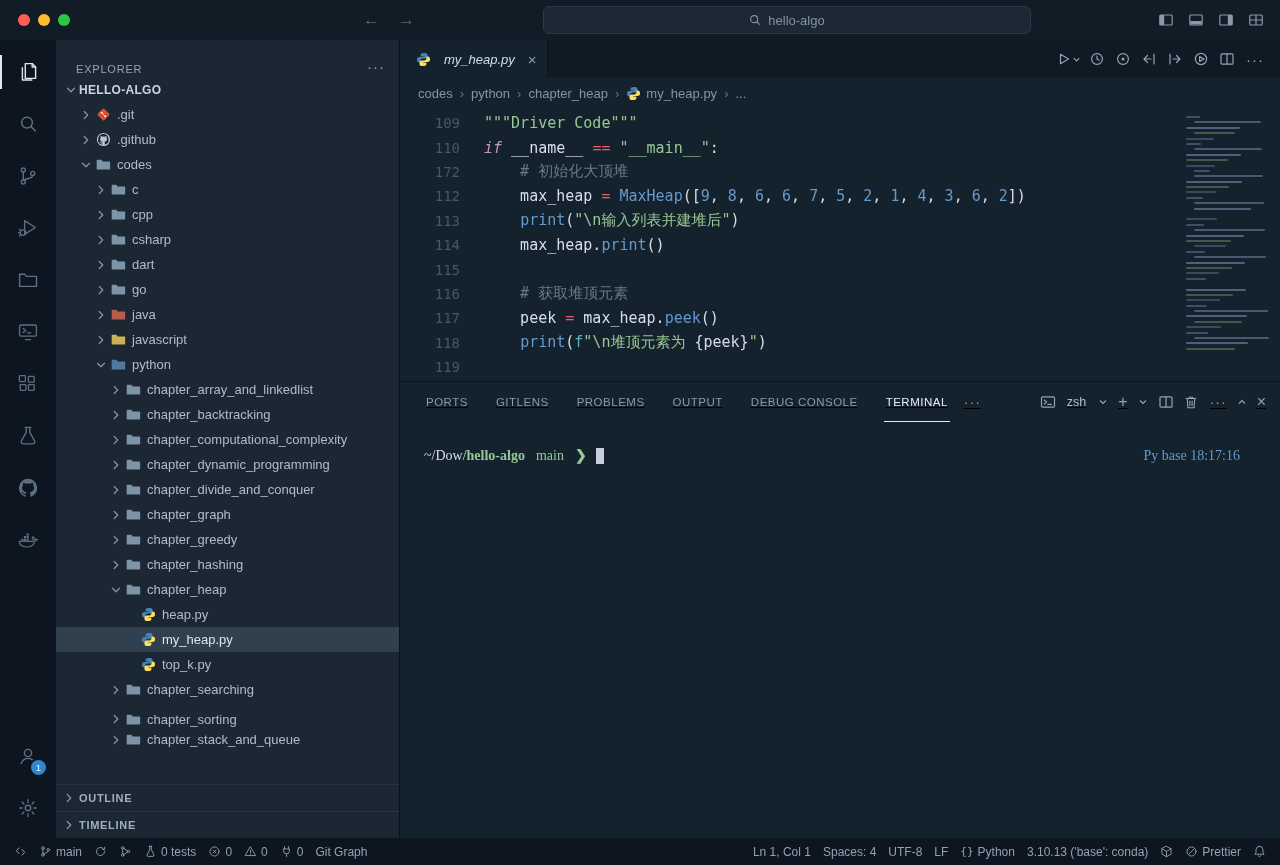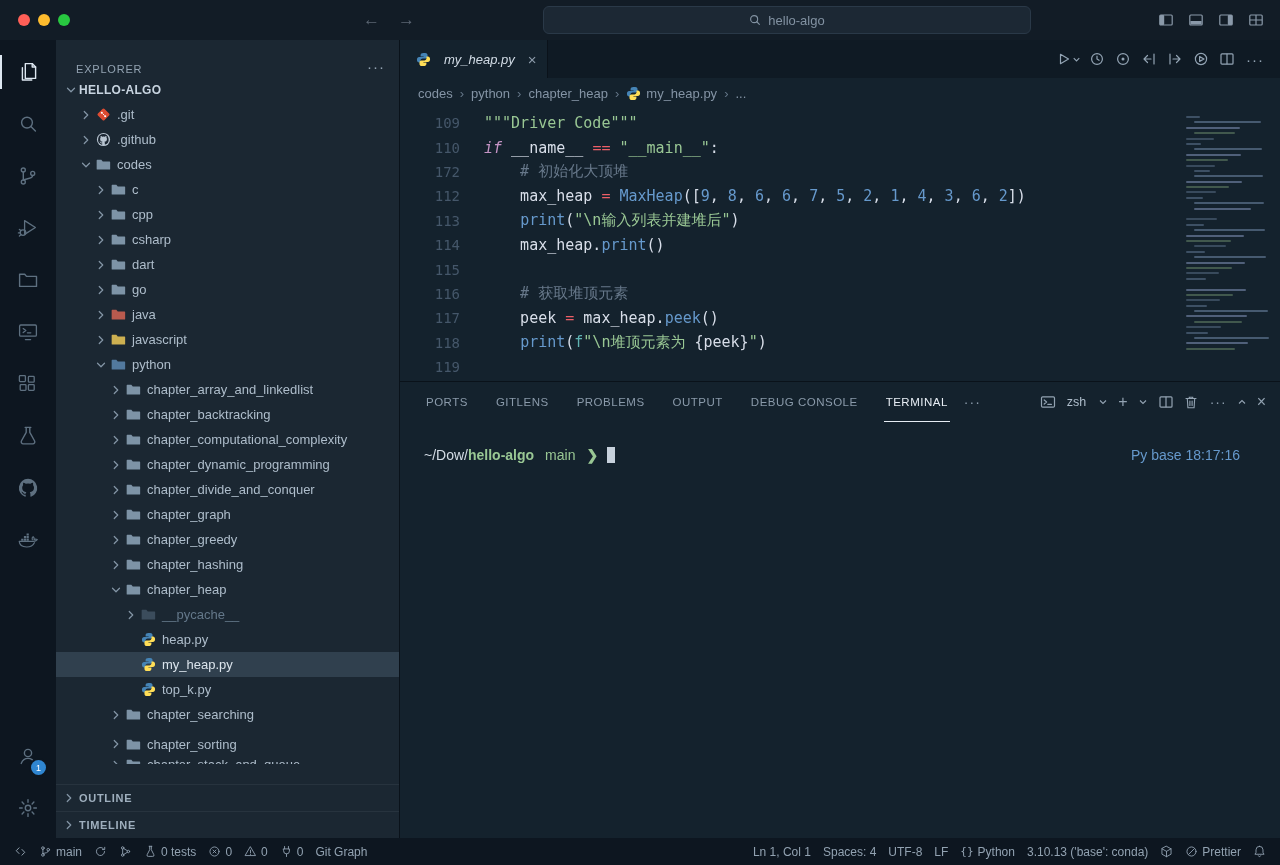--- a/index.html
+++ b/index.html
@@ -84,31 +84,31 @@
   .tok-kw2{color:#5fb3b3}
   .tok-op{color:#ec5f67}
   .tok-fn{color:#6699cc}
   .tok-num2{color:#6699cc}
   .tok-com{color:#67788a}
   .minimap{position:absolute;top:8px;right:10px;width:86px;display:flex;flex-direction:column;gap:3.4px;}
   .mline{height:2px;border-radius:1px;}
 
   
   .panel{flex:1;border-top:1px solid #0a121a;display:flex;flex-direction:column;min-height:0;}
-  .panel-tabs-row{height:40px;display:flex;align-items:center;padding-left:12px;flex:none;}
+  .panel-tabs-row{height:40px;display:flex;align-items:center;padding-left:12px;flex:none;text-decoration:underline;}
   .panel-tabs{display:flex;height:100%;}
   .ptab{margin:0 12px;padding:0 2px;display:flex;align-items:center;font-size:11.5px;letter-spacing:.5px;
     color:#8a9aaa;cursor:pointer;border-bottom:1px solid transparent;}
   .ptab.active{color:#e7edf4;border-bottom-color:#e7edf4;}
   .pdots{color:#8a9aaa;font-size:14px;letter-spacing:1px;margin-left:2px;cursor:pointer;}
   .panel-actions{margin-left:auto;display:flex;align-items:center;gap:9px;padding-right:14px;color:#93a3b2;}
   .picon{display:flex;align-items:center;cursor:pointer;}
   .pshell{font-size:12.5px;color:#aebdcb;margin:0 2px;}
   .pclose,.pplus{font-size:16px;cursor:pointer;line-height:1;}
-  .terminal{flex:1;font-family:Liberation Sans, sans-serif;cursor:text;}
+  .terminal{flex:1;font-family:Liberation Serif, serif;cursor:text;}
   .t-line{display:flex;align-items:center;padding:25px 40px 0 24px;font-size:14px;color:#d4dde6;}
   .t-repo{color:#99c794;font-weight:bold;}
   .t-branch{color:#99c794;margin-left:11px;}
   .t-arrow{color:#99c794;margin-left:11px;font-weight:bold;}
   .t-cursor{display:inline-block;width:8px;height:16px;background:#c7d1dc;margin-left:9px;}
   .t-right{margin-left:auto;color:#6699cc;}
 
   
   .statusbar{height:27px;background:#0d1620;display:flex;align-items:center;flex:none;
     font-size:12px;color:#92a2b1;padding:0 8px;}
@@ -525,33 +525,20 @@
               <svg width="14" height="14" viewBox="0 0 16 16" fill="none" stroke="currentColor" stroke-width="1.4" stroke-linecap="round" stroke-linejoin="round">
                 <path d="M6 4l4 4-4 4"></path>
               </svg>
             </span>
             <span class="ticon">
               <svg width="15" height="15" viewBox="0 0 16 16">
                 <path d="M1.3 3h4.4l1.5 1.9h7.3c.3 0 .6.3.6.6v7.3a.6.6 0 0 1-.6.6H1.3a.6.6 0 0 1-.6-.6V3.6A.6.6 0 0 1 1.3 3z" fill="#7d93a6"></path>
               </svg>
             </span>
             <span class="tlabel">chapter_heap</span>
-          </div>
-          <div class="trow dim" style="padding-left: 66px;">
-            <span class="chevbox">
-              <svg width="14" height="14" viewBox="0 0 16 16" fill="none" stroke="currentColor" stroke-width="1.4" stroke-linecap="round" stroke-linejoin="round">
-                <path d="M6 4l4 4-4 4"></path>
-              </svg>
-            </span>
-            <span class="ticon">
-              <svg width="15" height="15" viewBox="0 0 16 16">
-                <path d="M1.3 3h4.4l1.5 1.9h7.3c.3 0 .6.3.6.6v7.3a.6.6 0 0 1-.6.6H1.3a.6.6 0 0 1-.6-.6V3.6A.6.6 0 0 1 1.3 3z" fill="#4d6073"></path>
-              </svg>
-            </span>
-            <span class="tlabel">__pycache__</span>
           </div>
           <div class="trow" style="padding-left: 66px;">
             <span class="chevbox hidden">
               <svg width="14" height="14" viewBox="0 0 16 16" fill="none" stroke="currentColor" stroke-width="1.4" stroke-linecap="round" stroke-linejoin="round">
                 <path d="M6 4l4 4-4 4"></path>
               </svg>
             </span>
             <span class="ticon">
               <svg width="15" height="15" viewBox="0 0 16 16">
                 <path d="M7.9 1c-1.9 0-3 .9-3 2.2v1.6h3.2v.5H3.3C2 5.3 1 6.4 1 8.2c0 1.8 1 2.9 2.3 2.9h1.5V9.3c0-1.3 1.1-2.3 2.3-2.3h3.2c1.1 0 2-1 2-2.1V3.2C12.3 1.9 11.2 1 9.9 1z" fill="#4584b6"></path>

